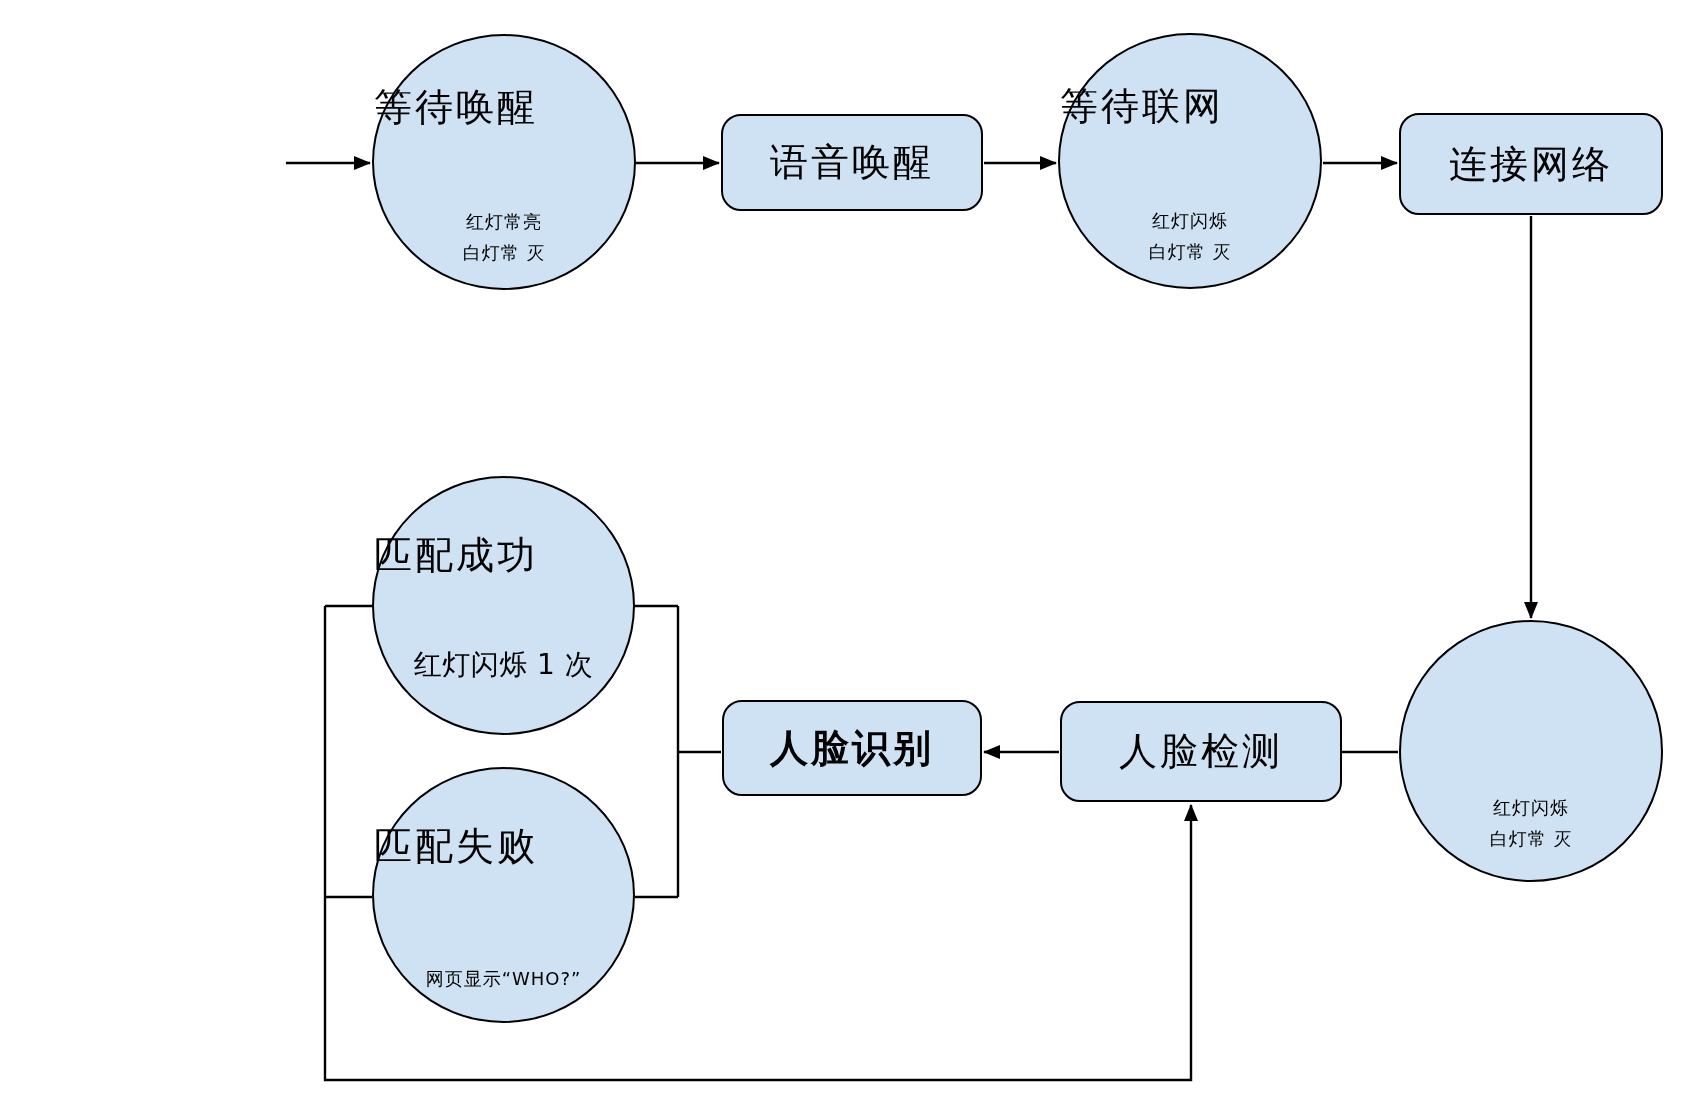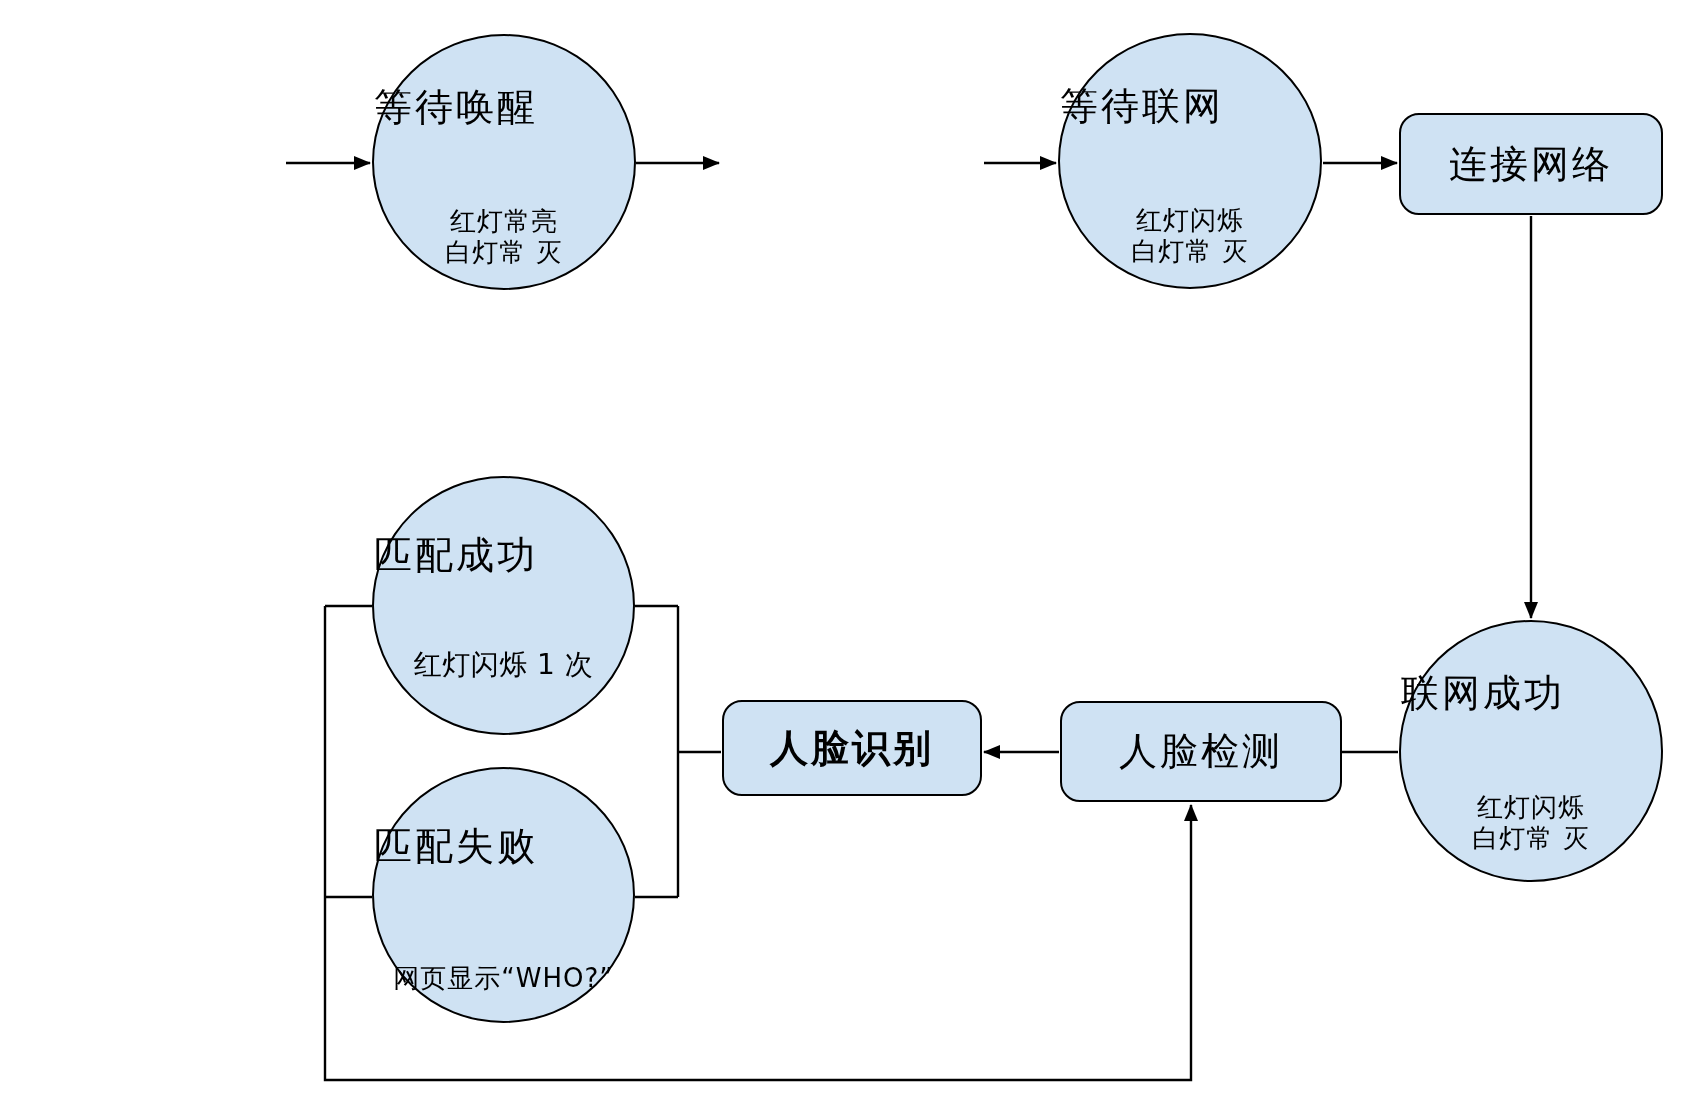--- a/index.html
+++ b/index.html
@@ -56,21 +56,21 @@
     position: absolute;
     width: 100%;
     text-align: left;
     top: 46px;
   }
   .node-sub {
     position: absolute;
     width: 100%;
     text-align: center;
     top: 170px;
-    font-size: 26px;
+    font-size: 18px;
     line-height: 31px;
     letter-spacing: 1px;
     color: var(--text, #000000);
   }
   
   #n-power           { left: 23px;   top: 111px; width: 263px; height: 100px; }
   #n-wait-wake       { left: 372px;  top: 34px;  width: 264px; height: 256px; }
   #n-voice-wake      { left: 721px;  top: 114px; width: 262px; height: 97px;  }
   #n-wait-network    { left: 1058px; top: 33px;  width: 264px; height: 256px; }
   #n-connect-network { left: 1399px; top: 113px; width: 264px; height: 102px; }
@@ -117,35 +117,37 @@
 
 
   <div class="node ellipse" id="n-wait-wake">
     <div class="node-title">等待唤醒</div>
     <div class="node-sub">
       <div>红灯常亮</div>
       <div>白灯常 灭</div>
     </div>
   </div>
 
+  <div class="node rect" id="n-voice-wake">
+    <div class="node-title">语音唤醒</div>
+  </div>
 
   <div class="node ellipse" id="n-wait-network">
     <div class="node-title">等待联网</div>
     <div class="node-sub">
       <div>红灯闪烁</div>
       <div>白灯常 灭</div>
     </div>
   </div>
 
   <div class="node rect" id="n-connect-network">
     <div class="node-title">连接网络</div>
   </div>
 
   <div class="node ellipse" id="n-network-ok">
-    <div class="node-title">联网成功</div>
     <div class="node-sub">
       <div>红灯闪烁</div>
       <div>白灯常 灭</div>
     </div>
   </div>
 
   <div class="node rect" id="n-face-detect">
     <div class="node-title">人脸检测</div>
   </div>
 

